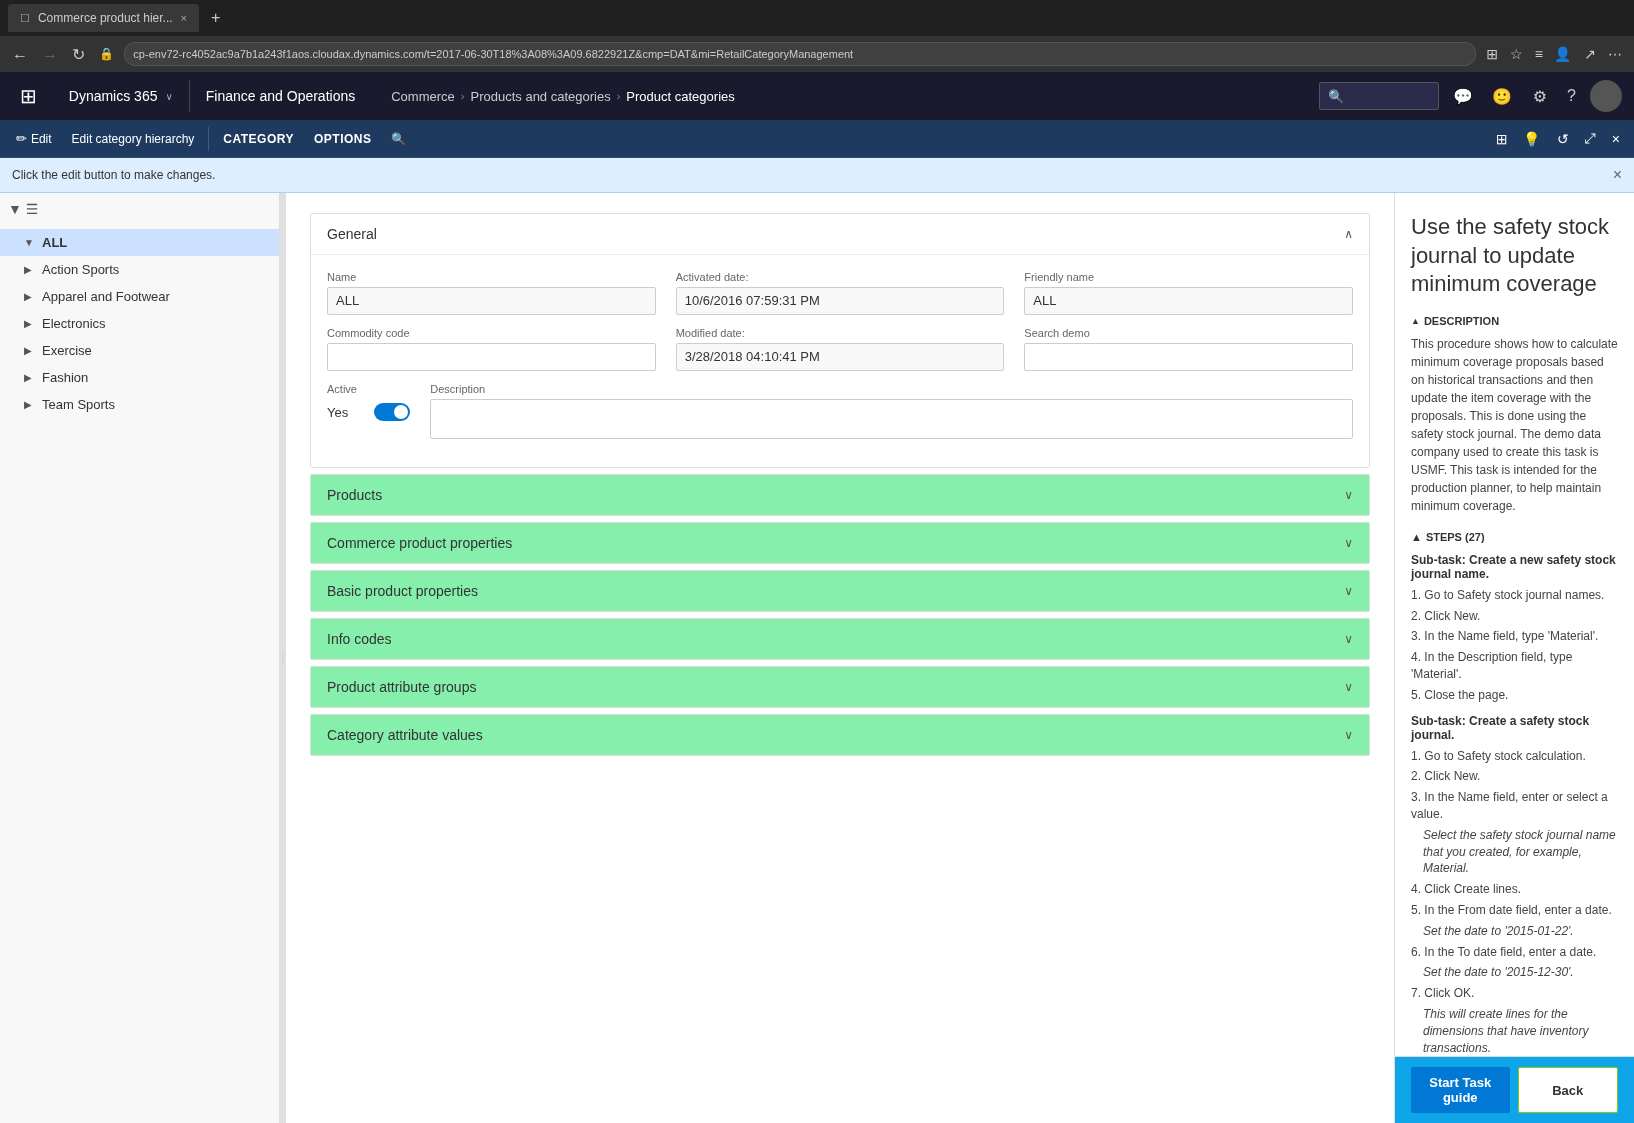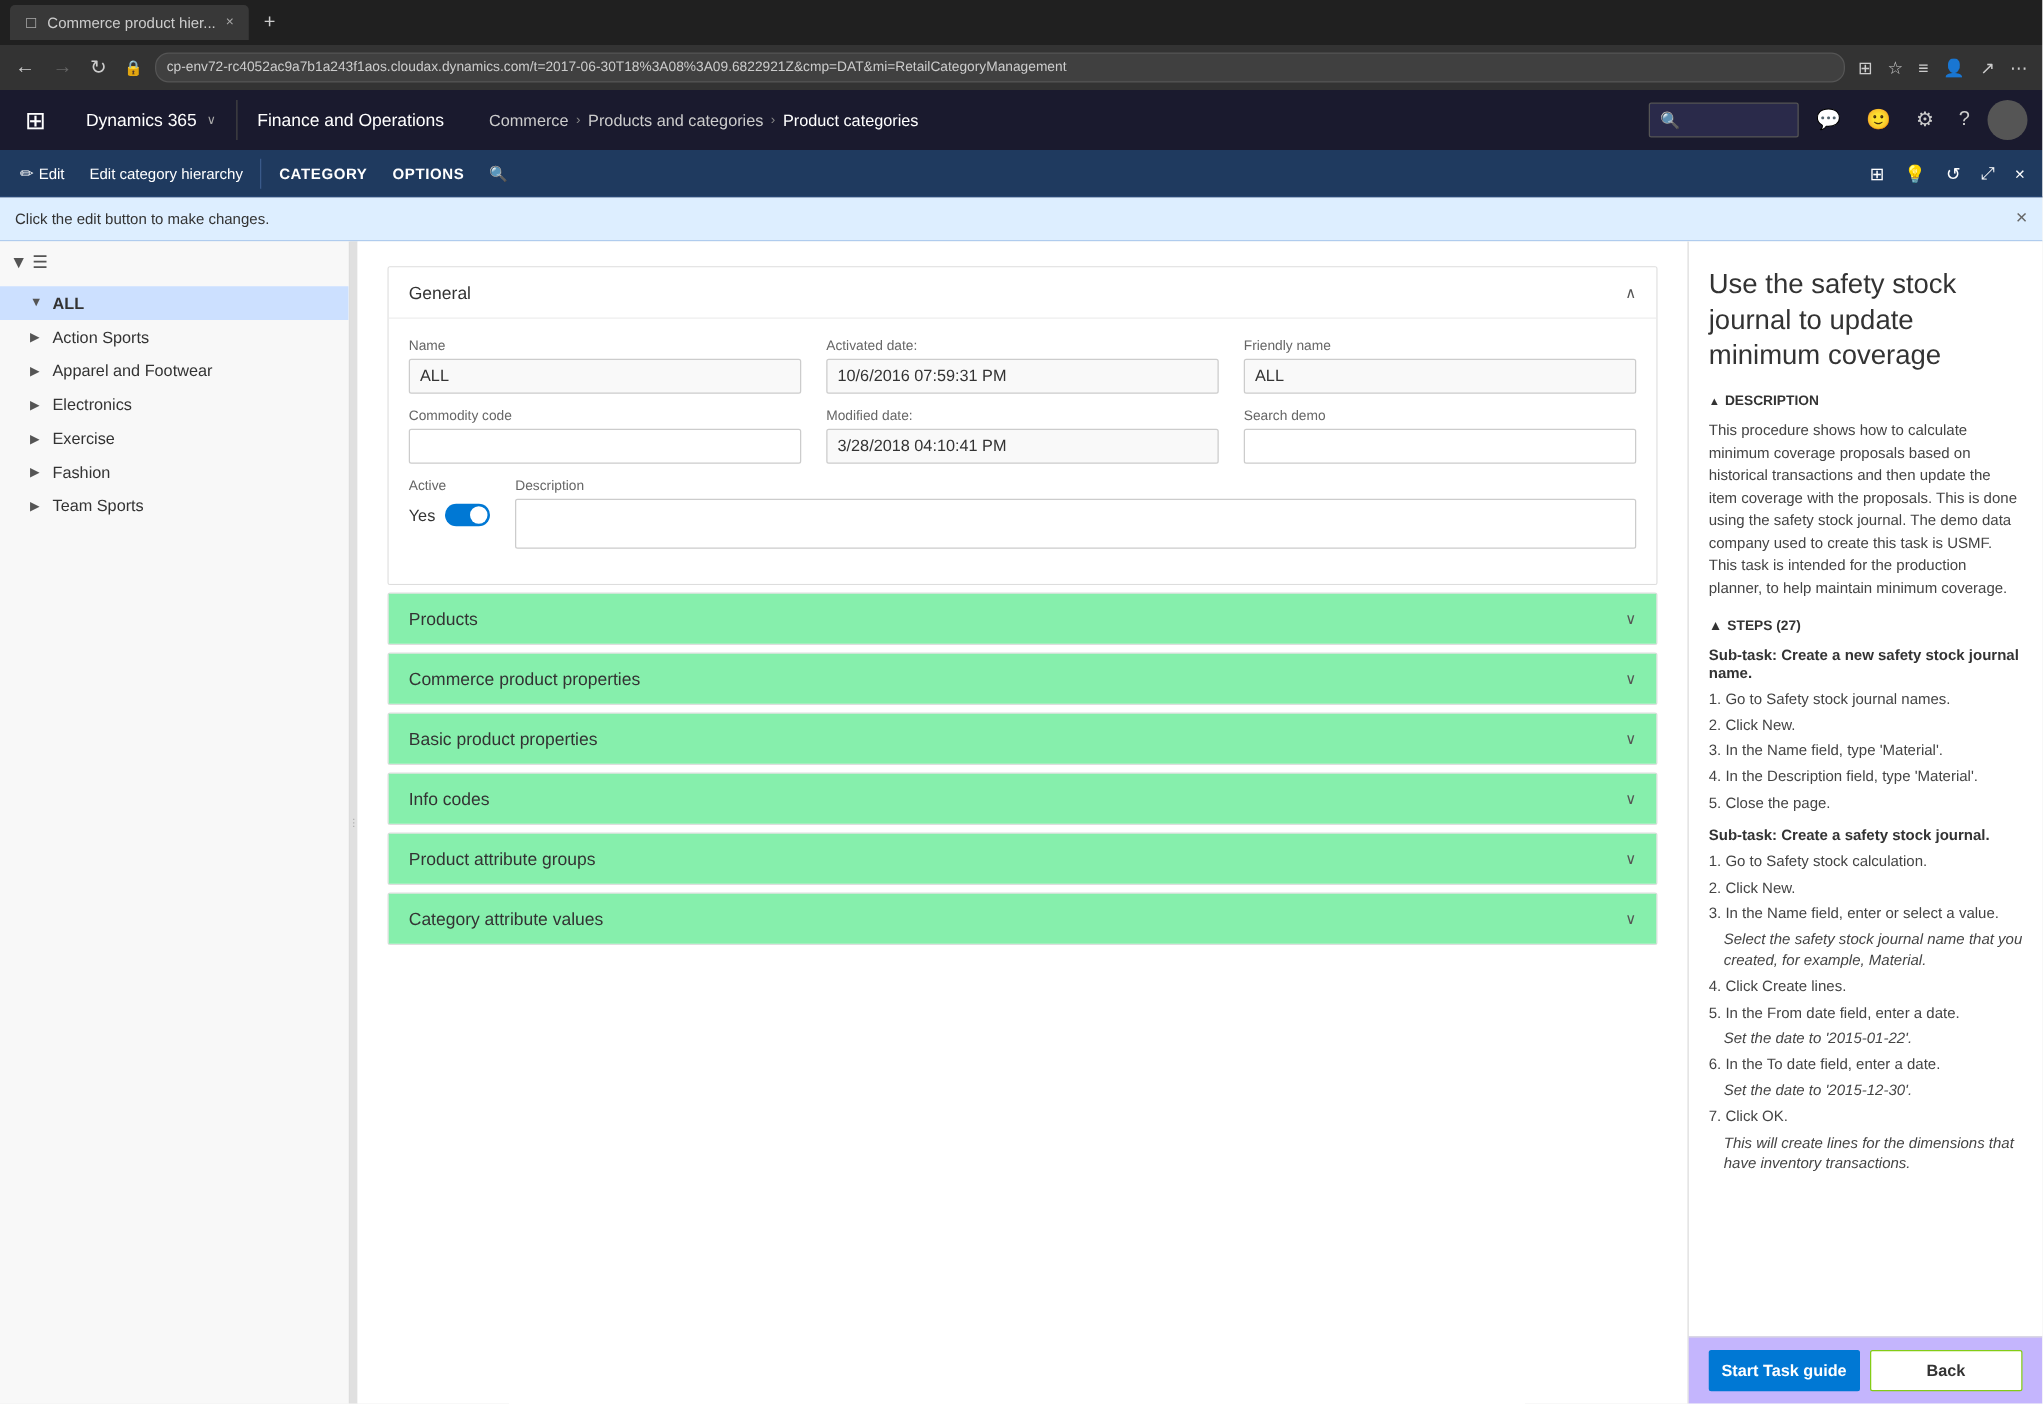--- a/index.html
+++ b/index.html
@@ -272,21 +272,21 @@
     .field-value {
       border: 1px solid #ccc;
       border-radius: 2px;
       padding: 5px 8px;
       font-size: 13px;
       color: #333;
       background: #f9f9f9;
       min-height: 28px;
     }
     .field-value.empty { background: #fff; }
-    .toggle-container { display: flex; align-items: center; gap: 8px; margin-top: 4px; }
+    .toggle-container { display: flex; align-items: center; gap: 26px; margin-top: 4px; }
     .toggle-label { font-size: 13px; color: #333; }
     .toggle {
       width: 36px; height: 18px;
       background: #0078d4;
       border-radius: 10px;
       position: relative;
       cursor: pointer;
     }
     .toggle::after {
       content: '';
@@ -345,21 +345,21 @@
       font-size: 12px;
       color: #444;
       line-height: 1.4;
       margin-bottom: 4px;
       padding-left: 12px;
       font-style: italic;
     }
     .panel-footer {
       position: sticky;
       bottom: 0;
-      background: #c4b5fd;
+      background: #0ea5e9;
       border-top: 1px solid #ddd;
       padding: 10px 16px;
       display: flex;
       gap: 8px;
     }
     .panel-footer-btn {
       flex: 1;
       padding: 8px;
       font-size: 13px;
       font-weight: 600;
@@ -373,21 +373,21 @@
       border: none;
     }
     .btn-secondary {
       background: white;
       color: #333;
       border: 1px solid #84cc16;
     }
     .right-panel-outer {
       display: flex;
       flex-direction: column;
-      width: 284px;
+      width: 240px;
       border-left: 1px solid #ddd;
       background: white;
     }
     .right-panel-content {
       flex: 1;
       overflow-y: auto;
       padding: 20px 16px 10px;
     }
   </style>
 </head>

